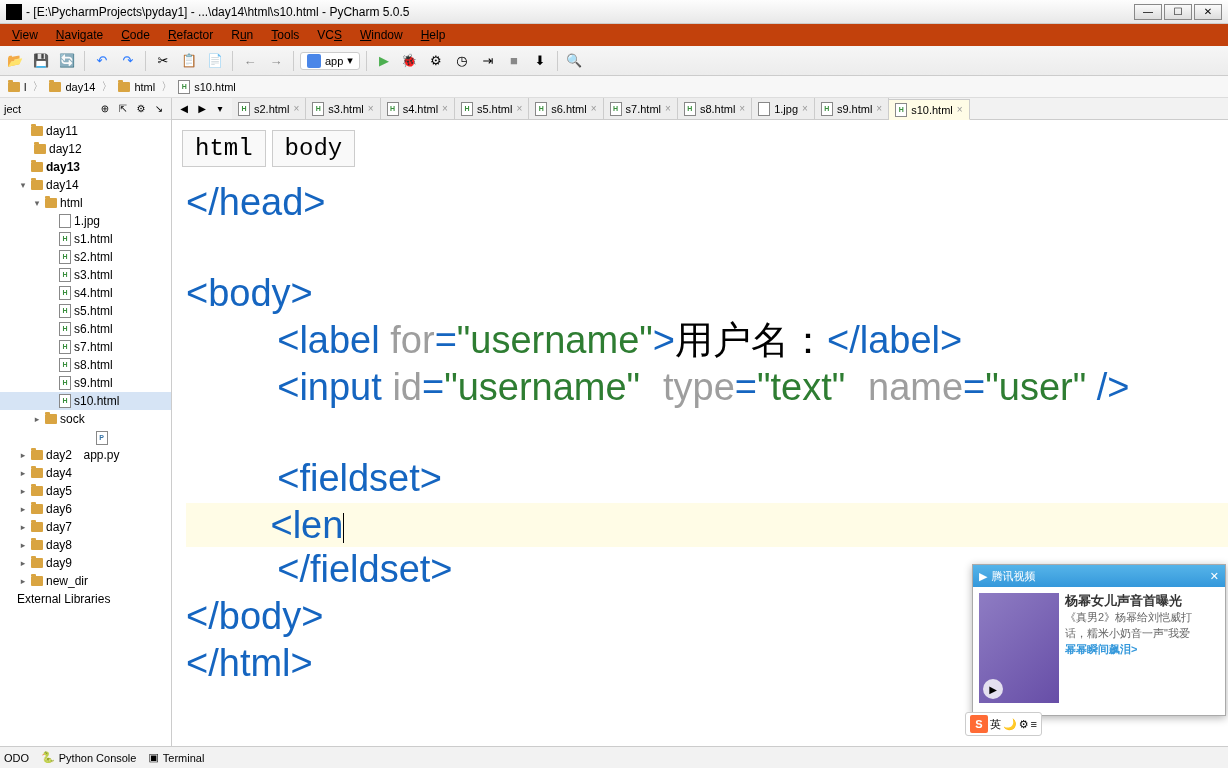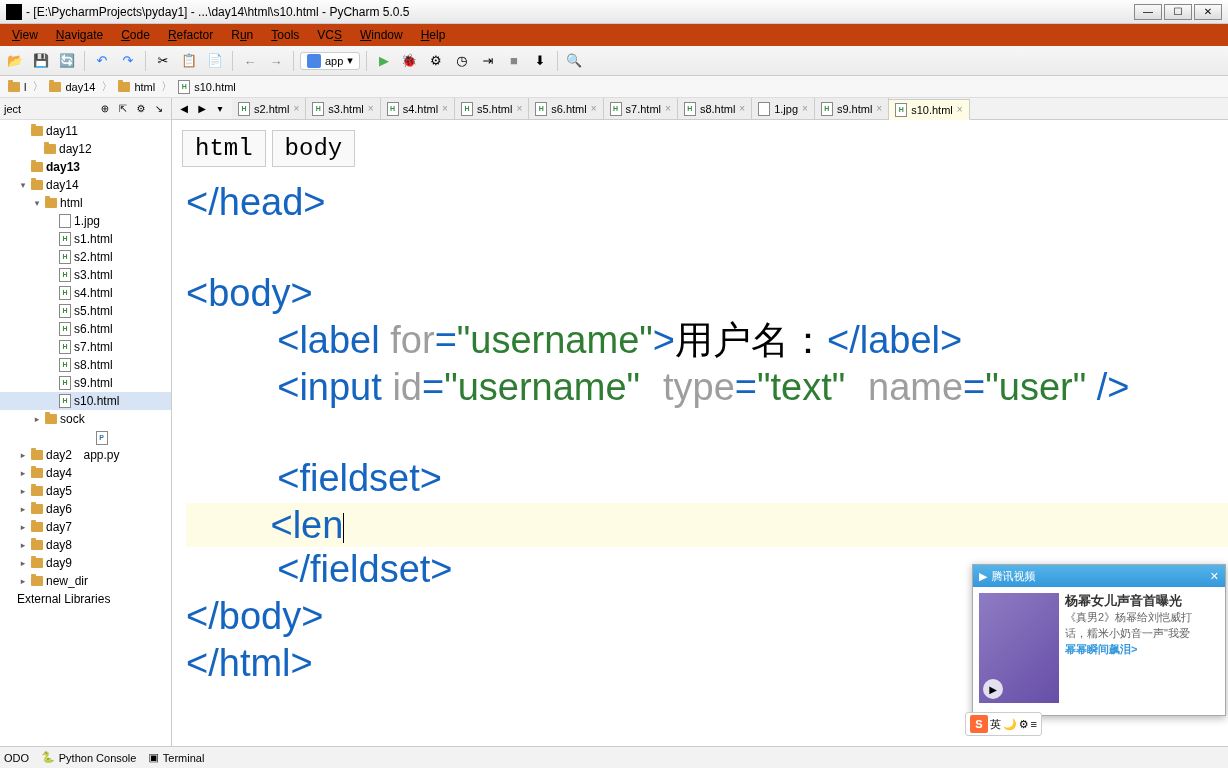--- a/index.html
+++ b/index.html
@@ -159,21 +159,21 @@
         <div class="sb-btn">⚙</div>
         <div class="sb-btn">↘</div>
       </div>
     </div>
     <div class="tree" id="tree-root">
         <div class="tree-item" style="padding-left: 18px;">
           <span class="tree-arrow"></span>
           <span class="folder-icon"></span>
           <span>day11</span>
         </div>
-        <div class="tree-item" style="padding-left: 31px;">
+        <div class="tree-item" style="padding-left: 21px;">
           <span class="tree-arrow"></span>
           <span class="folder-icon"></span>
           <span>day12</span>
         </div>
         <div class="tree-item" style="padding-left: 18px; font-weight: bold;">
           <span class="tree-arrow"></span>
           <span class="folder-icon"></span>
           <span>day13</span>
         </div>
         <div class="tree-item" style="padding-left: 18px;">

